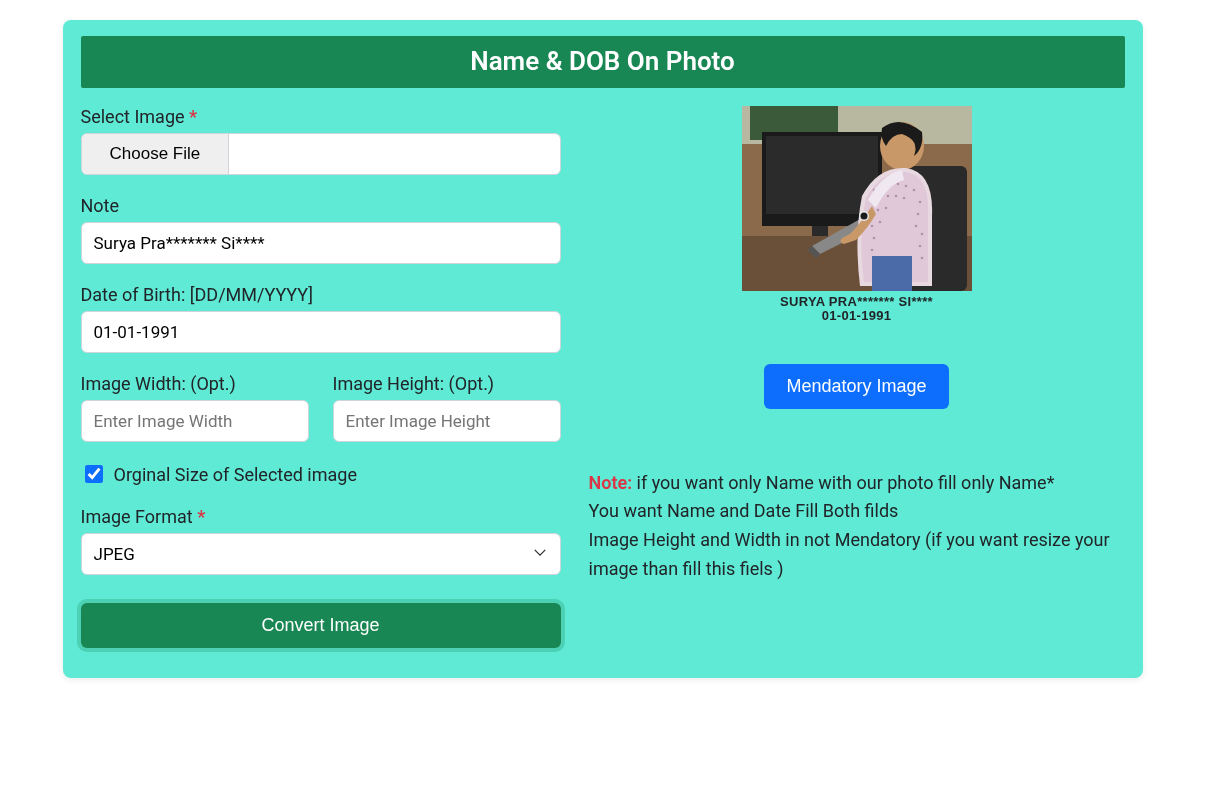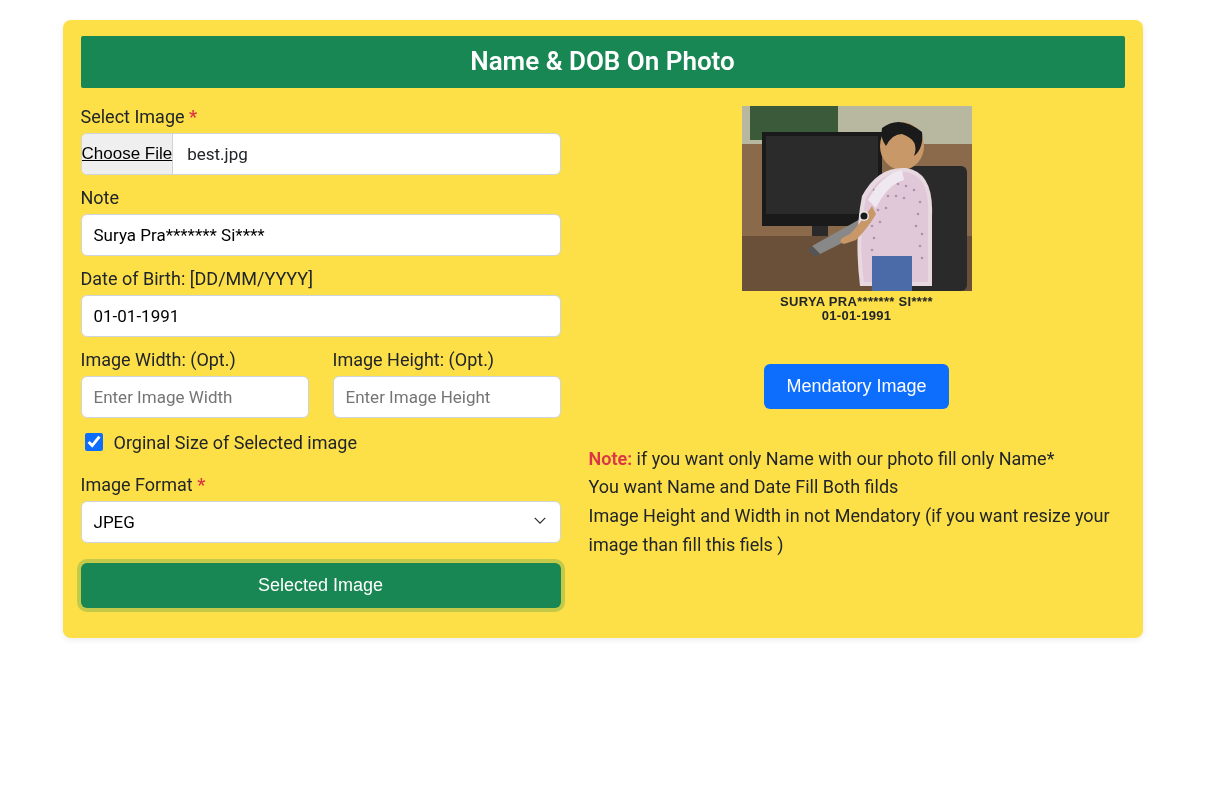--- a/index.html
+++ b/index.html
@@ -6,21 +6,21 @@
   body {
     margin: 0;
     font-family: -apple-system, BlinkMacSystemFont, "Segoe UI", Roboto, sans-serif;
     background: #fff;
     color: #212529;
     padding: 20px;
   }
   .card {
     max-width: 1080px;
     margin: 0 auto;
-    background: #fde047;
+    background: #5eead4;
     border-radius: 8px;
     box-shadow: 0 2px 6px rgba(0,0,0,0.08);
     padding: 16px 18px 30px 18px;
   }
   .header {
     background: #198754;
     color: #fff;
     text-align: center;
     font-size: 26px;
     font-weight: 600;
@@ -31,42 +31,41 @@
   .row {
     display: flex;
     gap: 28px;
   }
   .col-left {
     flex: 0 0 480px;
   }
   .col-right {
     flex: 1;
   }
-  .form-group { margin-bottom: 12px; }
+  .form-group { margin-bottom: 20px; }
   label {
     display: block;
     font-size: 18px;
     margin-bottom: 6px;
   }
   .asterisk { color: #dc3545; font-weight: 600; }
   .file-wrap {
     display: flex;
     border: 1px solid #ced4da;
     border-radius: 6px;
     overflow: hidden;
     background: #fff;
   }
   .file-btn {
     background: #efefef;
     border: none;
     border-right: 1px solid #ced4da;
-    padding: 10px 0;
+    padding: 10px 28px;
     font-size: 17px;
     cursor: pointer;
-    text-decoration: underline;
   }
   .file-name {
     padding: 10px 14px;
     font-size: 17px;
     flex: 1;
   }
   .text-input, .select {
     width: 100%;
     border: 1px solid #ced4da;
     border-radius: 6px;
@@ -148,38 +147,37 @@
     border: none;
     border-radius: 6px;
     font-size: 18px;
     padding: 12px 22px;
     cursor: pointer;
     margin-top: 40px;
   }
   .note {
     font-size: 18px;
     line-height: 1.6;
-    margin-top: 36px;
+    margin-top: 60px;
   }
   .note-label { color: #dc3545; font-weight: 600; }
 </style>
 </head>
 <body>
 
 <div class="card">
   <div class="header">Name &amp; DOB On Photo</div>
 
   <div class="row">
     <div class="col-left">
 
       <div class="form-group">
         <label><span>Select Image</span> <span class="asterisk">*</span></label>
         <div class="file-wrap">
           <button class="file-btn">Choose File</button>
-          <div class="file-name">best.jpg</div>
         </div>
       </div>
 
       <div class="form-group">
         <label>Note</label>
         <input class="text-input" type="text" value="Surya Pra******* Si****" style="">
       </div>
 
       <div class="form-group">
         <label>Date of Birth: [DD/MM/YYYY]</label>
@@ -209,21 +207,21 @@
             <option>JPEG</option>
           </select>
           <span class="chevron">
             <svg width="14" height="14" viewBox="0 0 16 16">
                 <path d="M2 5 L8 11 L14 5" stroke="#333" stroke-width="1.5" fill="none"></path>
               </svg>
           </span>
         </div>
       </div>
 
-      <button class="convert-btn">Selected Image</button>
+      <button class="convert-btn">Convert Image</button>
     </div>
 
     <div class="col-right">
       <div class="preview-area">
         <div class="preview-img">
           <svg width="230" height="185" viewBox="0 0 230 185" preserveAspectRatio="none">
             <rect x="0" y="0" width="230" height="185" fill="#8a6a4a"></rect>
             <rect x="0" y="0" width="230" height="38" fill="#b8b8a0"></rect>
             <rect x="8" y="0" width="88" height="34" fill="#3a5a3a"></rect>
             <rect x="20" y="26" width="120" height="94" fill="#1a1a1a"></rect>

